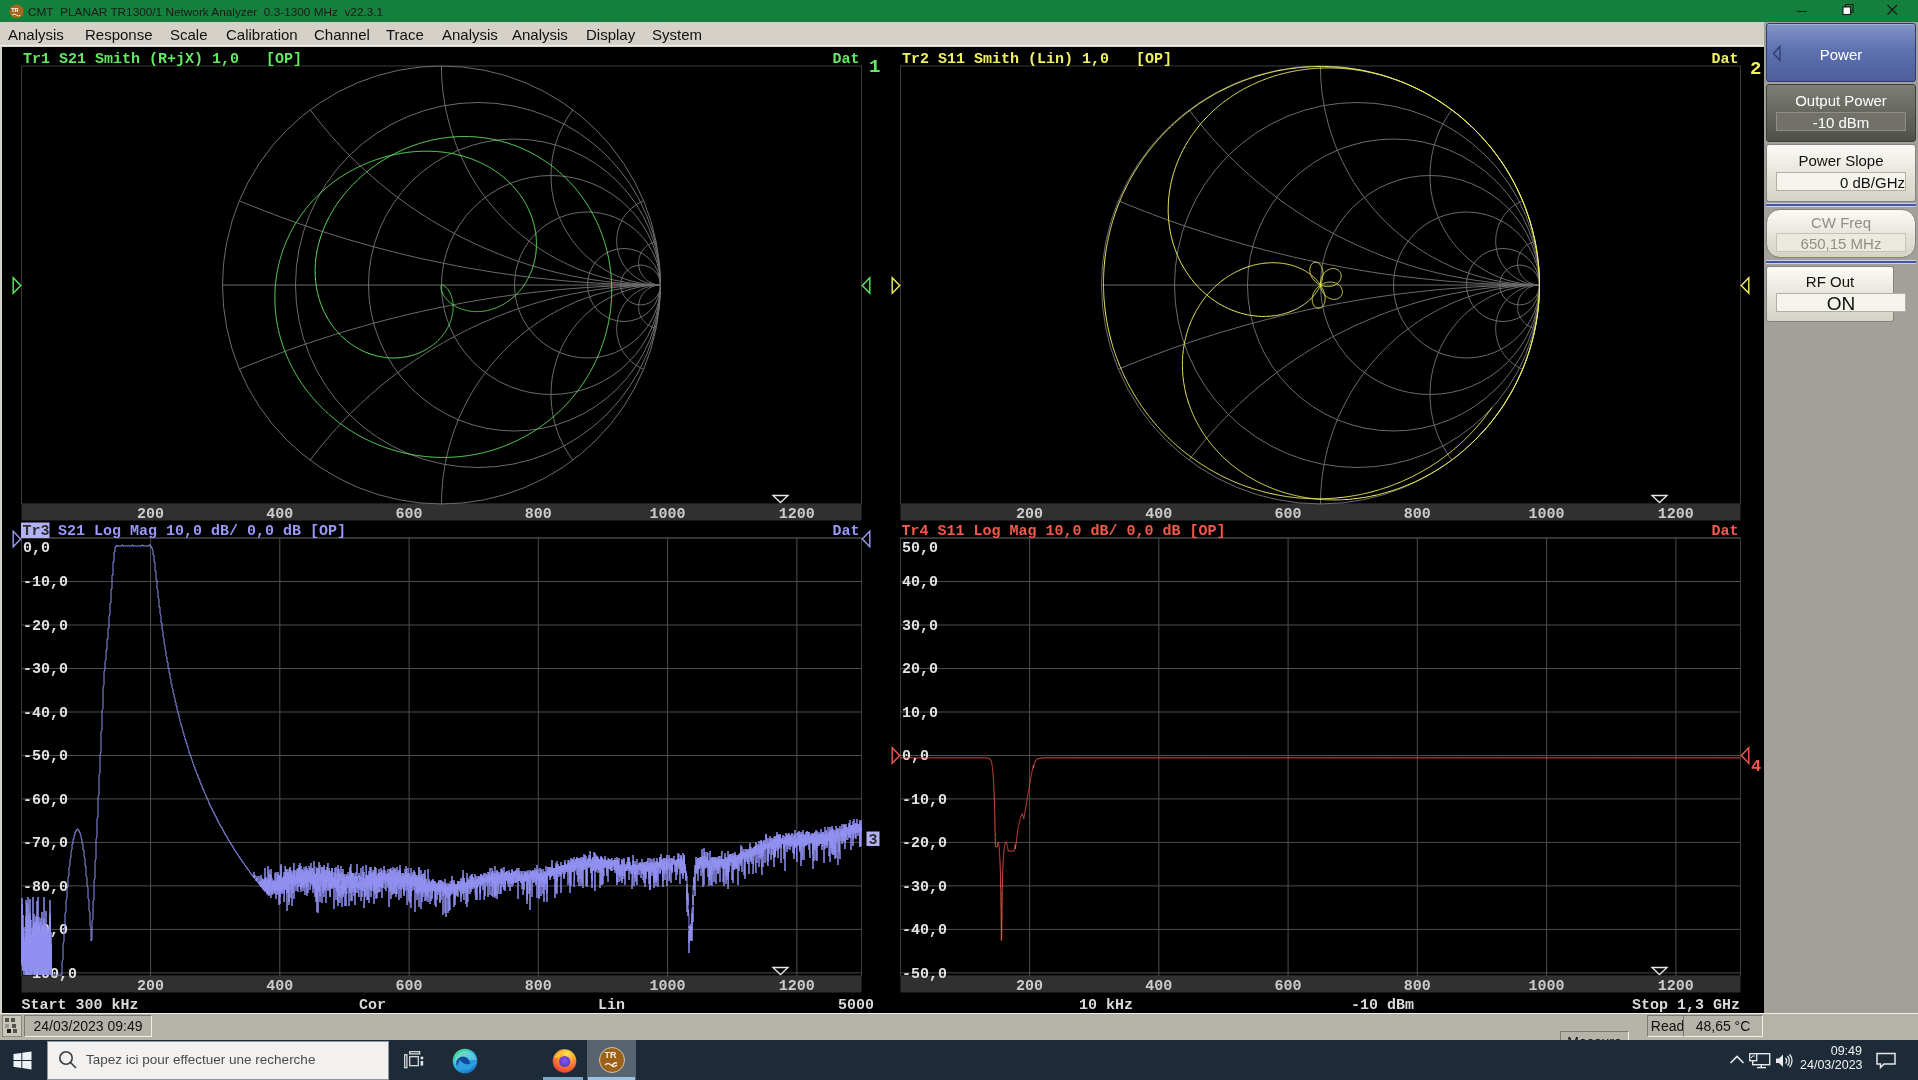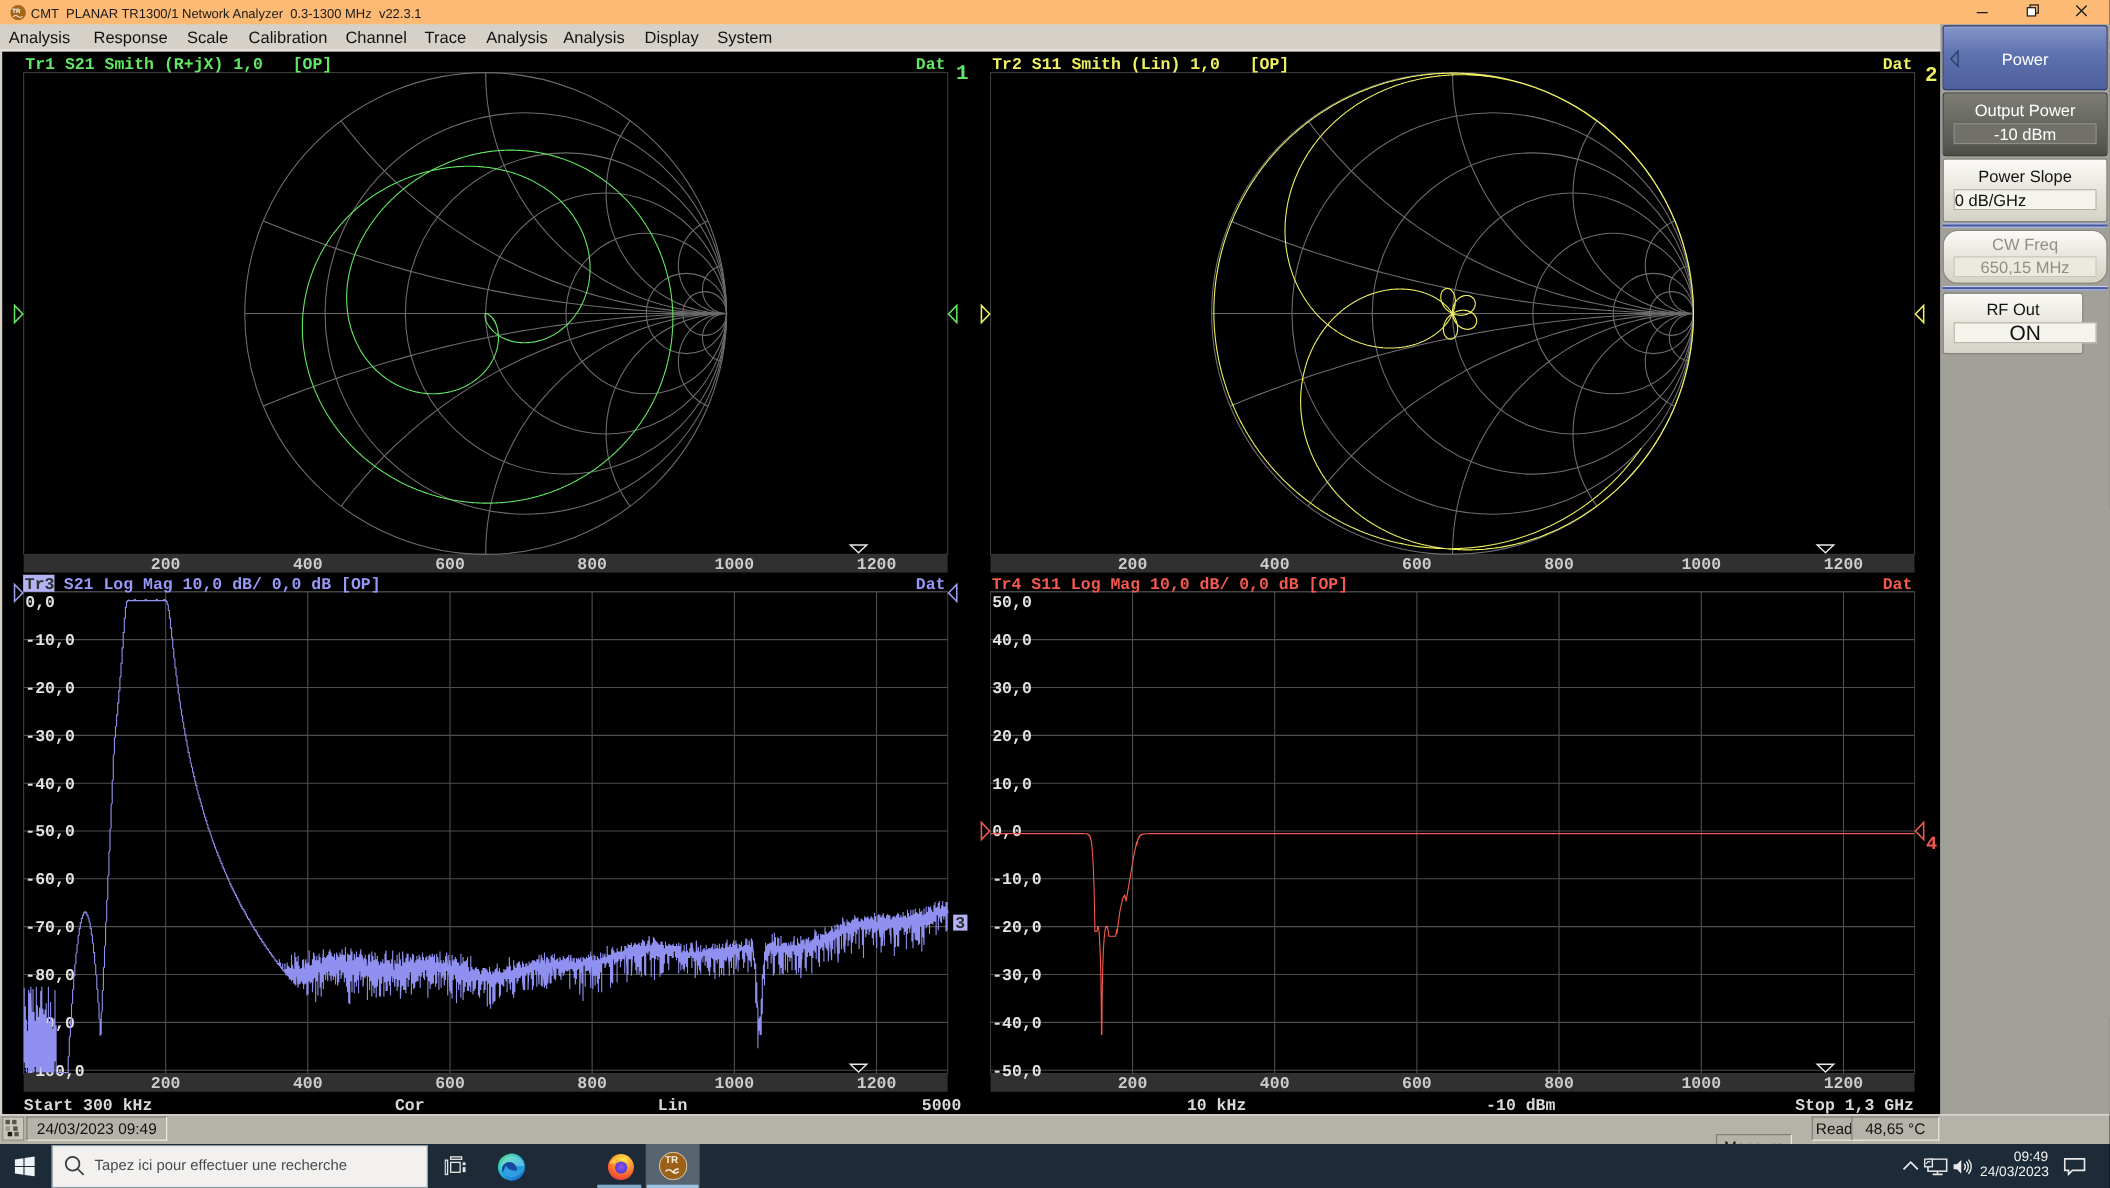--- a/index.html
+++ b/index.html
@@ -1,18 +1,18 @@
 <!DOCTYPE html>
 <html><head><meta charset="utf-8"><style>
 * {margin:0;padding:0;box-sizing:border-box}
 body {width:1918px;height:1080px;position:relative;overflow:hidden;background:#000;font-family:'Liberation Sans',sans-serif}
 .sunk {position:absolute;height:22px;background:#b5b2a9;border:1px solid;border-color:#7b7a72 #f1efe8 #f1efe8 #7b7a72;font-size:14px;color:#111;text-align:center;line-height:20px}
 </style></head>
 <body>
-<div style="position:absolute;left:0;top:0;width:1918px;height:38px;background:#fdba74">
+<div style="position:absolute;left:0;top:0;width:1918px;height:38px;background:#15803d">
     <svg width="15" height="15" style="position:absolute;left:9px;top:4px">
       <circle cx="7.5" cy="7.5" r="7" fill="#a4671c"></circle>
       <text x="2.2" y="7.5" font-family="'Liberation Sans',sans-serif" font-size="5.5px" font-weight="bold" fill="#fff">TR</text>
       <path d="M3 11 q2.5 -2 4.5 0 q2 2 4 0" stroke="#fff" stroke-width="0.9" fill="none"></path>
     </svg>
 <div style="position:absolute;left:28px;top:5px;font-size:11.8px;color:#1a1a1a">CMT&nbsp; PLANAR TR1300/1 Network Analyzer&nbsp; 0.3-1300 MHz&nbsp; v22.3.1</div>
     <svg width="130" height="22" style="position:absolute;left:1786px;top:0">
 <line x1="11" y1="11.5" x2="21" y2="11.5" stroke="#1a1a1a" stroke-width="1.1"></line>
 <rect x="59.5" y="4.5" width="7.5" height="7.5" fill="none" stroke="#1a1a1a" stroke-width="1.1"></rect>
 <rect x="57" y="7" width="7.5" height="7.5" fill="#ffffff" stroke="#1a1a1a" stroke-width="1.1"></rect>
@@ -208,21 +208,21 @@
       <path d="M10 2.5 L3.5 9.5 L10 16.5 Z" fill="none" stroke="#2e3d6e" stroke-width="1.3"></path>
     </svg>
   <div style="position:absolute;width:100%;top:22px;text-align:center;color:#fff;font-size:15px">Power</div>
 </div>
 <div style="position:absolute;left:1766px;top:84px;width:150px;height:58px;border-radius:3px;border:1px solid #3f3f3a;background:linear-gradient(#7d7d76,#5a5a54 80%,#4e4e48)">
   <div style="position:absolute;width:100%;top:7px;text-align:center;color:#fff;font-size:15px">Output Power</div>
   <div style="position:absolute;left:9px;top:27px;width:130px;height:19px;background:#71716a;border:1px solid #8f8f88;color:#fff;font-size:15px;text-align:center;line-height:19px">-10 dBm</div>
 </div>
 <div style="position:absolute;left:1766px;top:144px;width:150px;height:58px;border-radius:3px;border:1px solid #85847c;background:linear-gradient(#fbfaf6,#e3e1d7 60%,#d5d2c6)">
   <div style="position:absolute;width:100%;top:7px;text-align:center;color:#111;font-size:15px">Power Slope</div>
-  <div style="position:absolute;left:9px;top:27px;width:130px;height:19px;background:#f4f3ec;border:1px solid #b2b0a4;color:#111;font-size:15px;text-align:left;line-height:19px">0 dB/GHz</div>
+  <div style="position:absolute;left:9px;top:27px;width:130px;height:19px;background:#f4f3ec;border:1px solid #b2b0a4;color:#111;font-size:15px;text-align:right;line-height:19px">0 dB/GHz</div>
 </div>
 <div style="position:absolute;left:1766px;top:203px;width:150px;height:4px;background:#46569e;border-top:1px solid #c8d0ee;border-bottom:1px solid #c8d0ee"></div>
 <div style="position:absolute;left:1766px;top:209px;width:150px;height:49px;border-radius:14px;border:1px solid #85847c;background:linear-gradient(#fbfaf6,#e3e1d7 60%,#d5d2c6)">
   <div style="position:absolute;width:100%;top:4px;text-align:center;color:#8f8f88;font-size:15px">CW Freq</div>
   <div style="position:absolute;left:9px;top:23px;width:130px;height:19px;background:#eceadf;border:1px solid #c6c4b8;color:#8f8f88;font-size:15px;text-align:center;line-height:19px">650,15 MHz</div>
 </div>
 <div style="position:absolute;left:1766px;top:260px;width:150px;height:4px;background:#46569e;border-top:1px solid #c8d0ee;border-bottom:1px solid #c8d0ee"></div>
 <div style="position:absolute;left:1766px;top:266px;width:128px;height:56px;border-radius:3px;border:1px solid #85847c;background:linear-gradient(#fbfaf6,#e3e1d7 60%,#d5d2c6)">
   <div style="position:absolute;width:100%;top:6px;text-align:center;color:#111;font-size:15px">RF Out</div>
   <div style="position:absolute;left:9px;top:26px;width:130px;height:19px;background:#f4f3ec;border:1px solid #b2b0a4;color:#111;font-size:19px;text-align:center;line-height:19px">ON</div>

